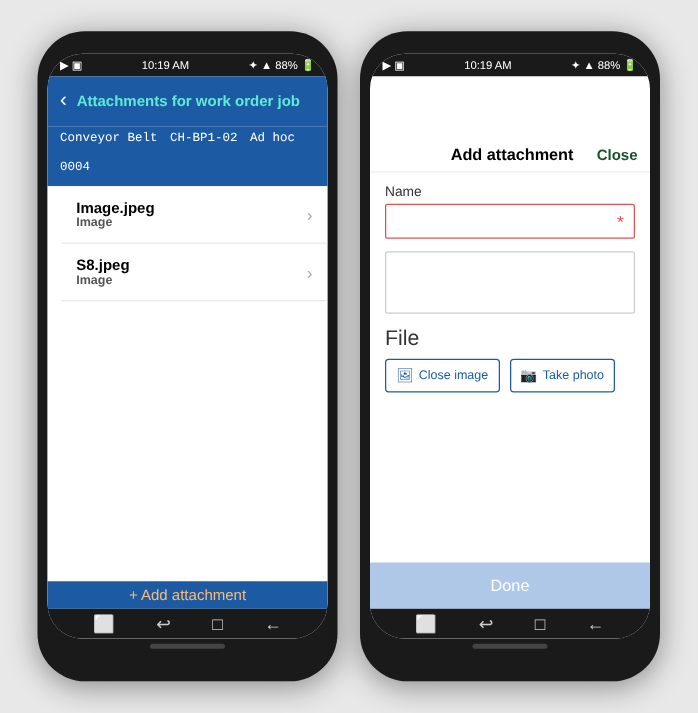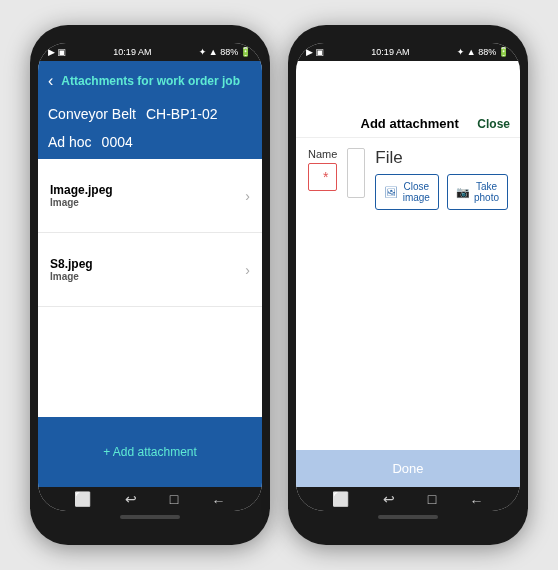--- a/index.html
+++ b/index.html
@@ -74,65 +74,67 @@
       font-weight: 600;
       color: #5eead4;
       line-height: 1.2;
     }
 
     
     .info-bar {
       background: #1c5ba3;
       color: #fff;
       padding: 4px 10px 8px 10px;
-      font-size: 14px;
+      font-size: 10px;
       display: flex;
       gap: 10px;
       flex-wrap: wrap;
       line-height: 1.3;
+      font-family: Liberation Mono, monospace;
     }
     .info-bar span {
       font-weight: 500;
     }
 
     
     .list-area {
       flex: 1;
       background: #fff;
       overflow-y: auto;
     }
     .list-item {
       display: flex;
       align-items: center;
       justify-content: space-between;
-      padding: 24px 12px;
+      padding: 10px 12px;
       border-bottom: 1px solid #e8e8e8;
       cursor: pointer;
+      margin-left: 11px;
     }
     .list-item-text .item-title {
       font-size: 12px;
       font-weight: 600;
       color: #000;
     }
     .list-item-text .item-sub {
       font-size: 10px;
       color: #555;
       font-weight: bold;
     }
     .chevron {
       font-size: 14px;
       color: #aaa;
     }
 
     
     .add-attachment-bar {
       background: #1c5ba3;
-      color: #5eead4;
+      color: #fdba74;
       text-align: center;
-      padding: 28px;
+      padding: 4px;
       font-size: 12px;
       font-weight: 500;
       cursor: pointer;
       display: flex;
       align-items: flex-start;
       justify-content: center;
       gap: 4px;
     }
 
     
@@ -177,21 +179,21 @@
       cursor: pointer;
       font-weight: 700;
     }
 
     
     .form-content {
       flex: 1;
       padding: 10px 12px;
       overflow-y: auto;
       display: flex;
-      flex-direction: row;
+      flex-direction: column;
       gap: 10px;
     }
     .field-label {
       font-size: 11px;
       color: #333;
       margin-bottom: 3px;
       font-weight: 400;
     }
     .text-input {
       width: 100%;

